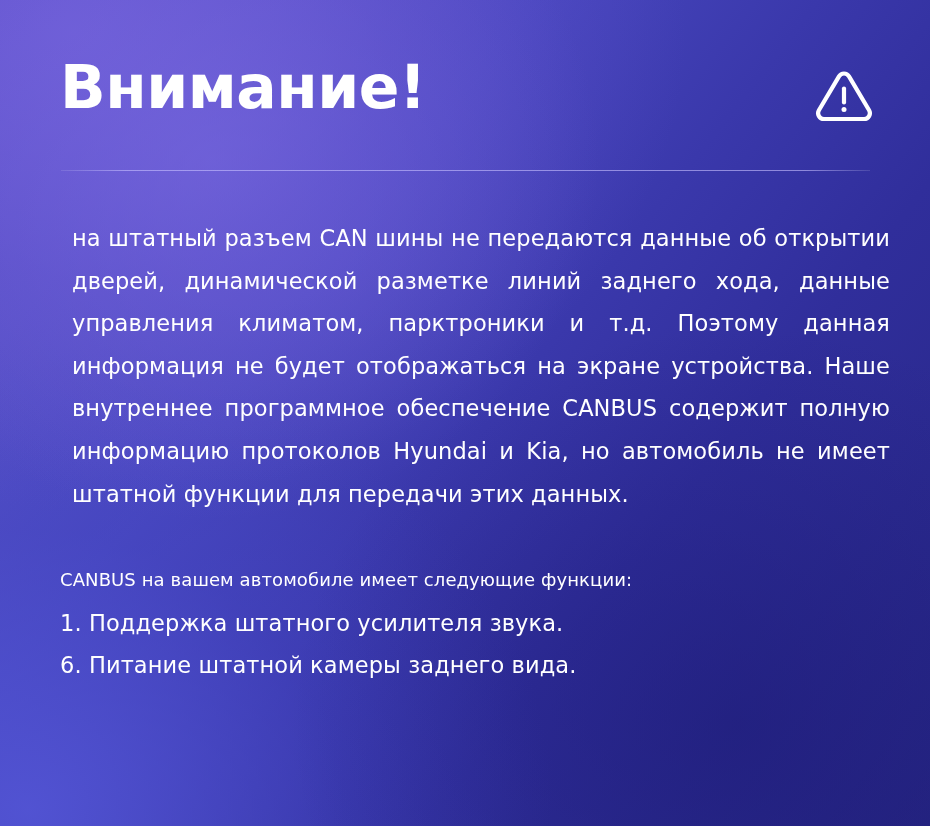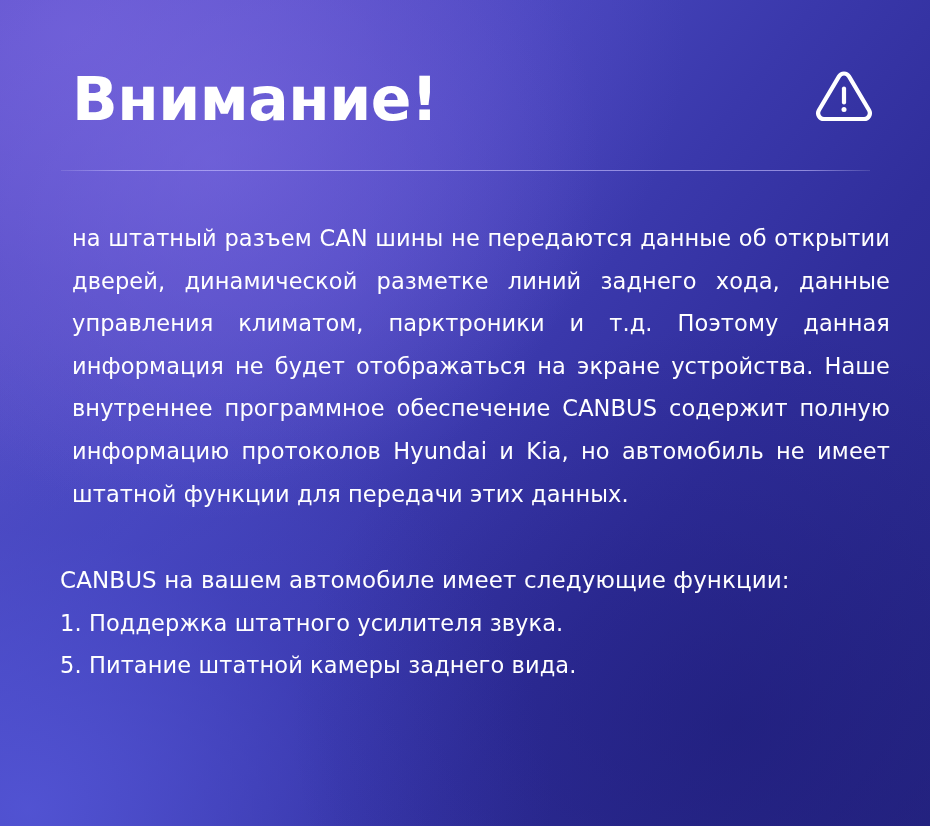--- a/index.html
+++ b/index.html
@@ -58,21 +58,21 @@
     left: 0;
     top: 0;
     width: 930px;
     height: 170px;
   }
 
   #page-title {
     position: absolute;
     left: 56px;
     top: 48px;
-    margin: 16px;
+    margin: 4px;
     color: #ffffff;
     font-family: "DejaVu Sans", sans-serif;
     font-size: 60px;
     line-height: 70px;
     font-weight: 700;
     letter-spacing: -0.5px;
     white-space: nowrap;
   }
 
   #warning-icon {
@@ -123,21 +123,21 @@
   #features-block {
     margin-top: 44px;
     width: 818px;
   }
 
   #features-lead {
     margin: 0;
     color: #ffffff;
     font-family: "DejaVu Sans", sans-serif;
     font-weight: 400;
-    font-size: 23px;
+    font-size: 18px;
     line-height: 42.6px;
     letter-spacing: 0.1px;
     white-space: nowrap;
   }
 
   #features-list {
     list-style: none;
     margin: 0;
     padding: 0;
   }
@@ -174,18 +174,18 @@
 
   <div id="content" class="layer">
 
     <p id="intro-paragraph" class="para">на штатный разъем CAN шины не передаются данные об открытии дверей, динамической разметке линий заднего хода, данные управления климатом, парктроники и т.д. Поэтому данная информация не будет отображаться на экране устройства. Наше внутреннее программное обеспечение CANBUS содержит полную информацию протоколов Hyundai и Kia, но автомобиль не имеет штатной функции для передачи этих данных.</p>
 
     <div id="features-block">
       <p id="features-lead">CANBUS на вашем автомобиле имеет следующие функции:</p>
 
       <ul id="features-list">
         <li>1. Поддержка штатного усилителя звука.</li>
-        <li>5. Питание штатной камеры заднего вида.</li>
+        <li>6. Питание штатной камеры заднего вида.</li>
       </ul>
     </div>
 
   </div>
 </div>
 
 </body></html>

